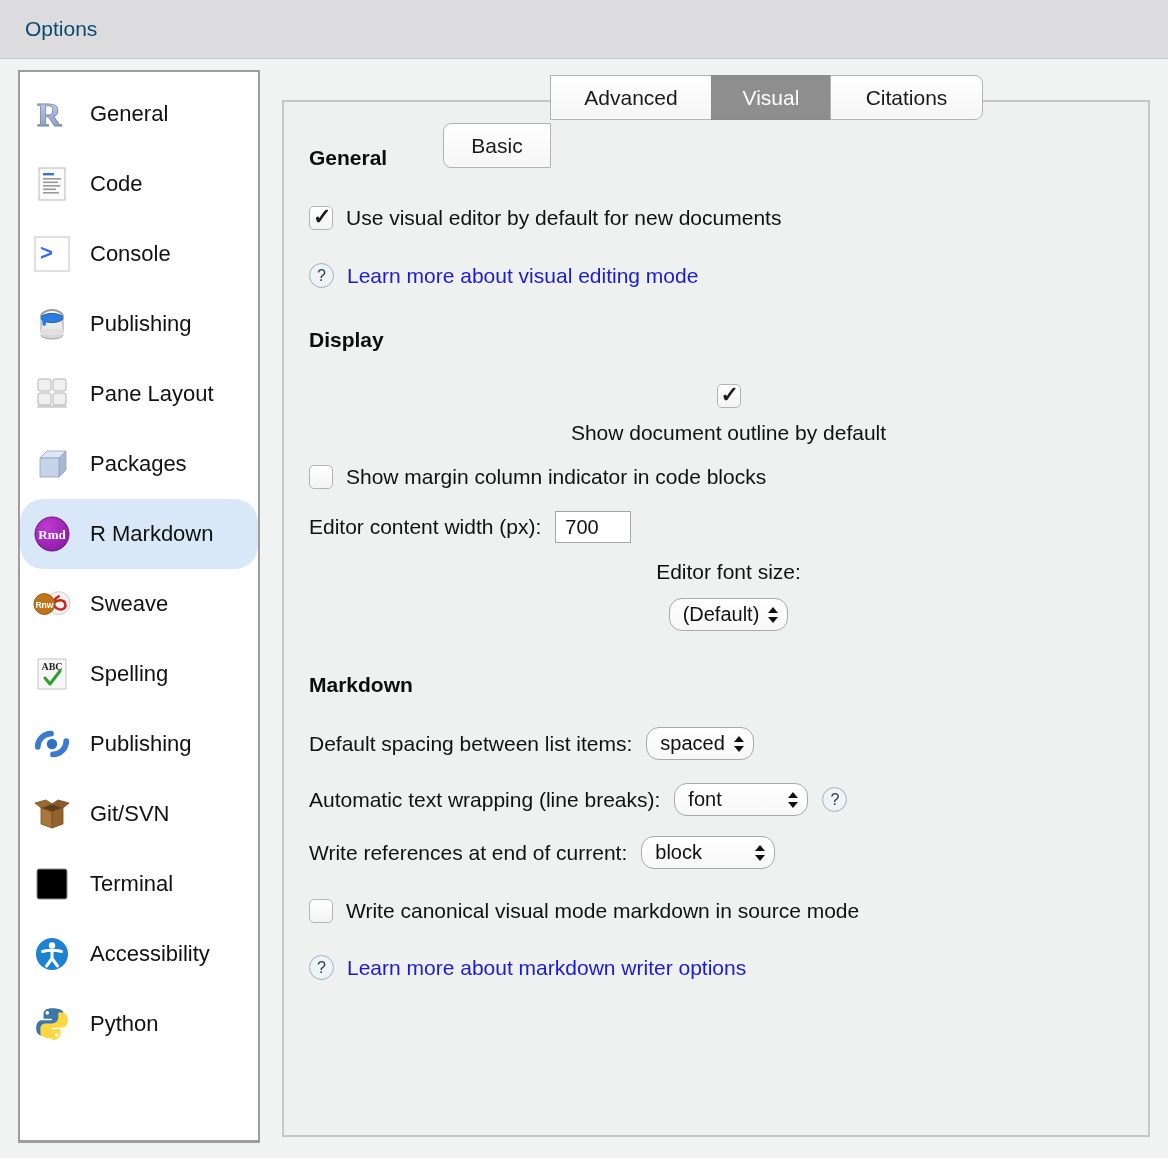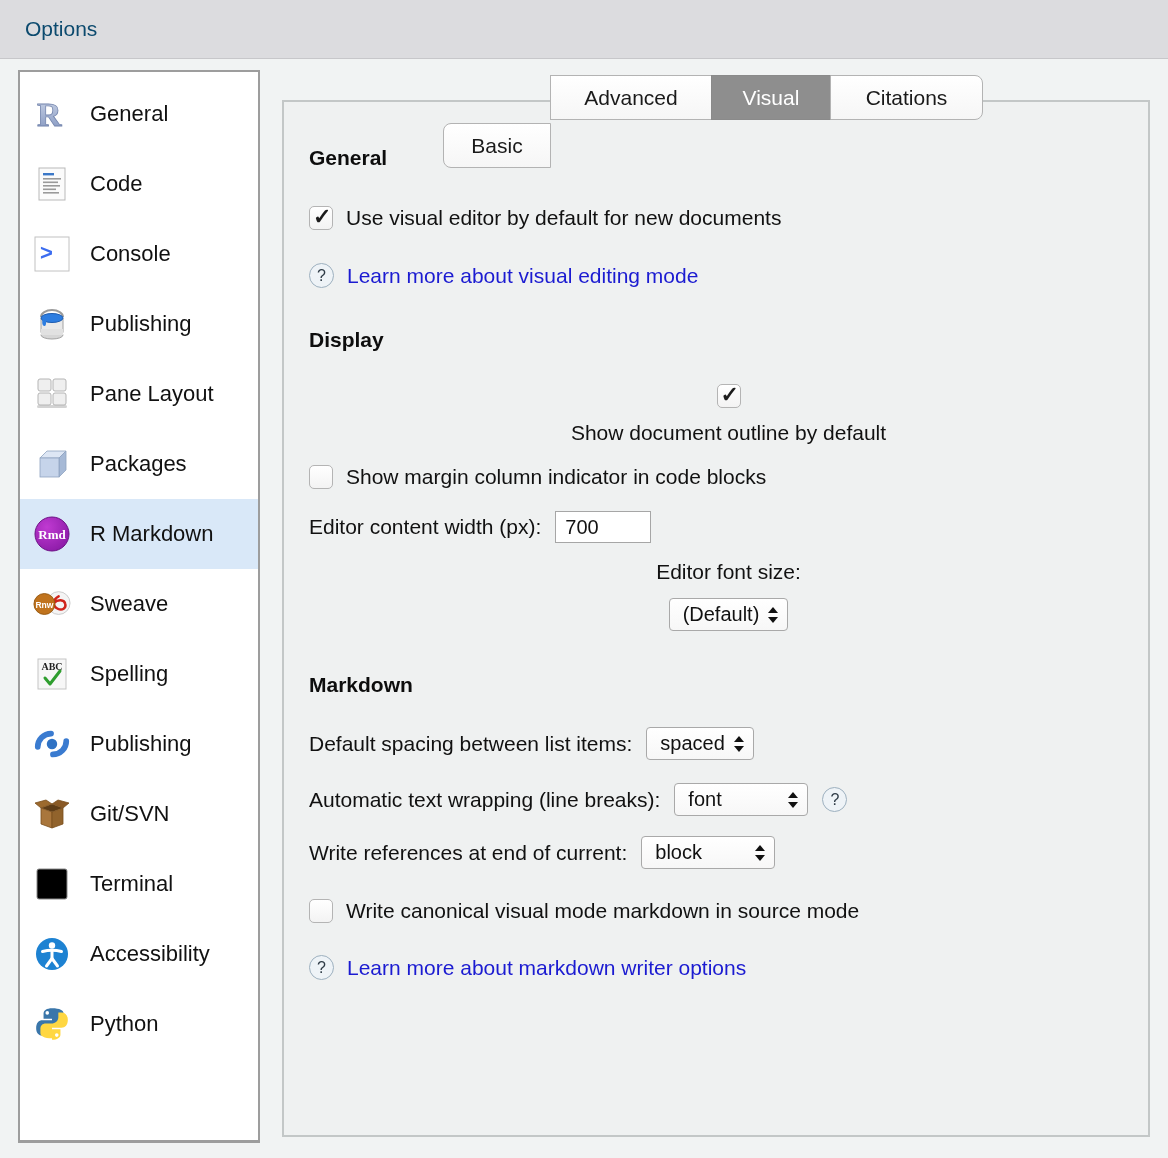--- a/index.html
+++ b/index.html
@@ -27,21 +27,21 @@
     border:2px solid #9d9d9d;
     border-bottom-width:3px;
     padding-top:7px;
     overflow:hidden;
   }
   .side-item {
     height:70px; display:flex; align-items:center;
     padding-left:13px; gap:19px;
     font-size:22px; color:#111; cursor:default;
   }
-  .side-item.selected { background:#d9e8f8; }
+  .side-item.selected { background:#d9e8f8;border-radius:23px; }
   .side-icon { width:38px; height:38px; display:flex; align-items:center; justify-content:center; flex:0 0 38px; }
   
   .tabbar { position:absolute; left:443px; top:75px; height:45px; display:flex; z-index:3; }
   .tab {
     height:45px; display:flex; align-items:center; justify-content:center;
     background:linear-gradient(#ffffff,#f6f6f6);
     border:1px solid #b3b3b3;
     margin-left:-1px;
     font-size:21px; color:#1a1a1a; cursor:default;
   }
@@ -90,30 +90,30 @@
   
   .help-circle {
     width:25px; height:25px; flex:0 0 25px; border-radius:50%;
     background:#eef3f7; border:1.5px solid #9db0bf;
     display:flex; align-items:center; justify-content:center;
     font-size:16px; color:#2e3b46;
   }
   a.help-link { color:#1b1bd1; text-decoration:none; font-size:21px; }
   
   .num-input {
-    width:96px; height:32px;
+    width:76px; height:32px;
     border:1px solid #a6a6a6; background:#ffffff;
     font-family:"Liberation Sans",sans-serif; font-size:20px;
     padding:0 0 0 9px; color:#111; outline:none;
   }
   
   .pill {
     display:inline-flex; align-items:center;
     height:33px; background:linear-gradient(#ffffff,#f7f7f7);
-    border:1.5px solid #a9a9a9; border-radius:4px;
+    border:1.5px solid #a9a9a9; border-radius:13px;
     padding:0 9px 0 13px; gap:9px;
     font-size:20px; color:#111; cursor:default;
   }
   .pill.wide { width:134px; justify-content:space-between; }
   .stepper { display:flex; flex-direction:column; align-items:center; line-height:0; }
   
   svg { display:block; }
 </style>
 </head>
 <body>

